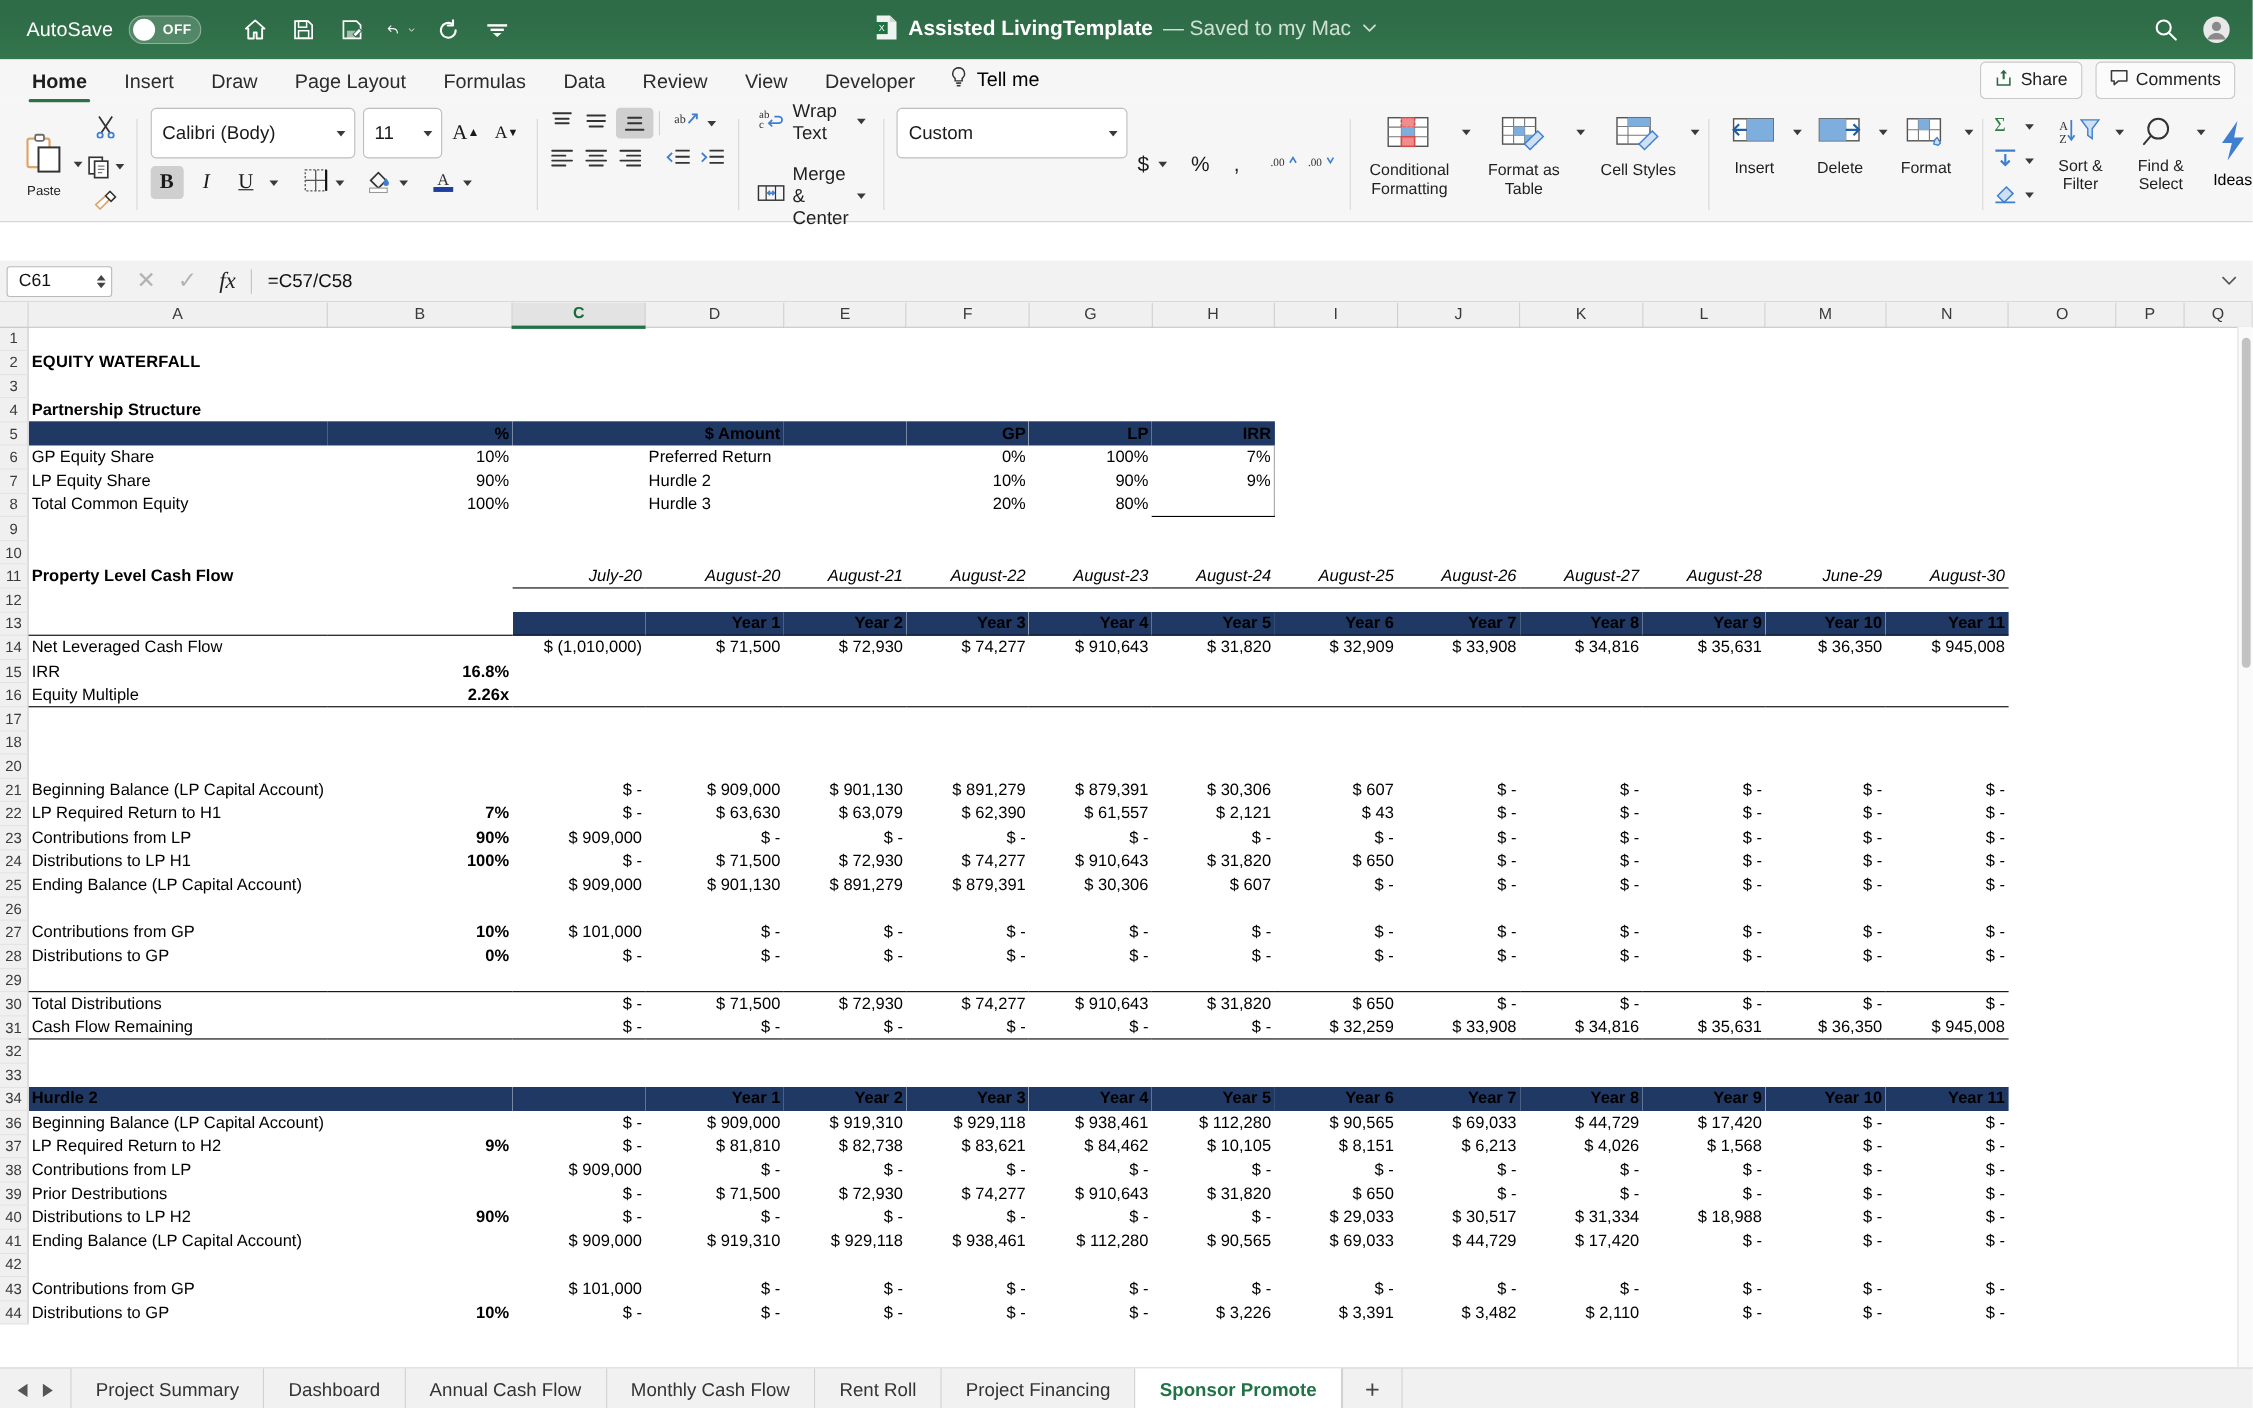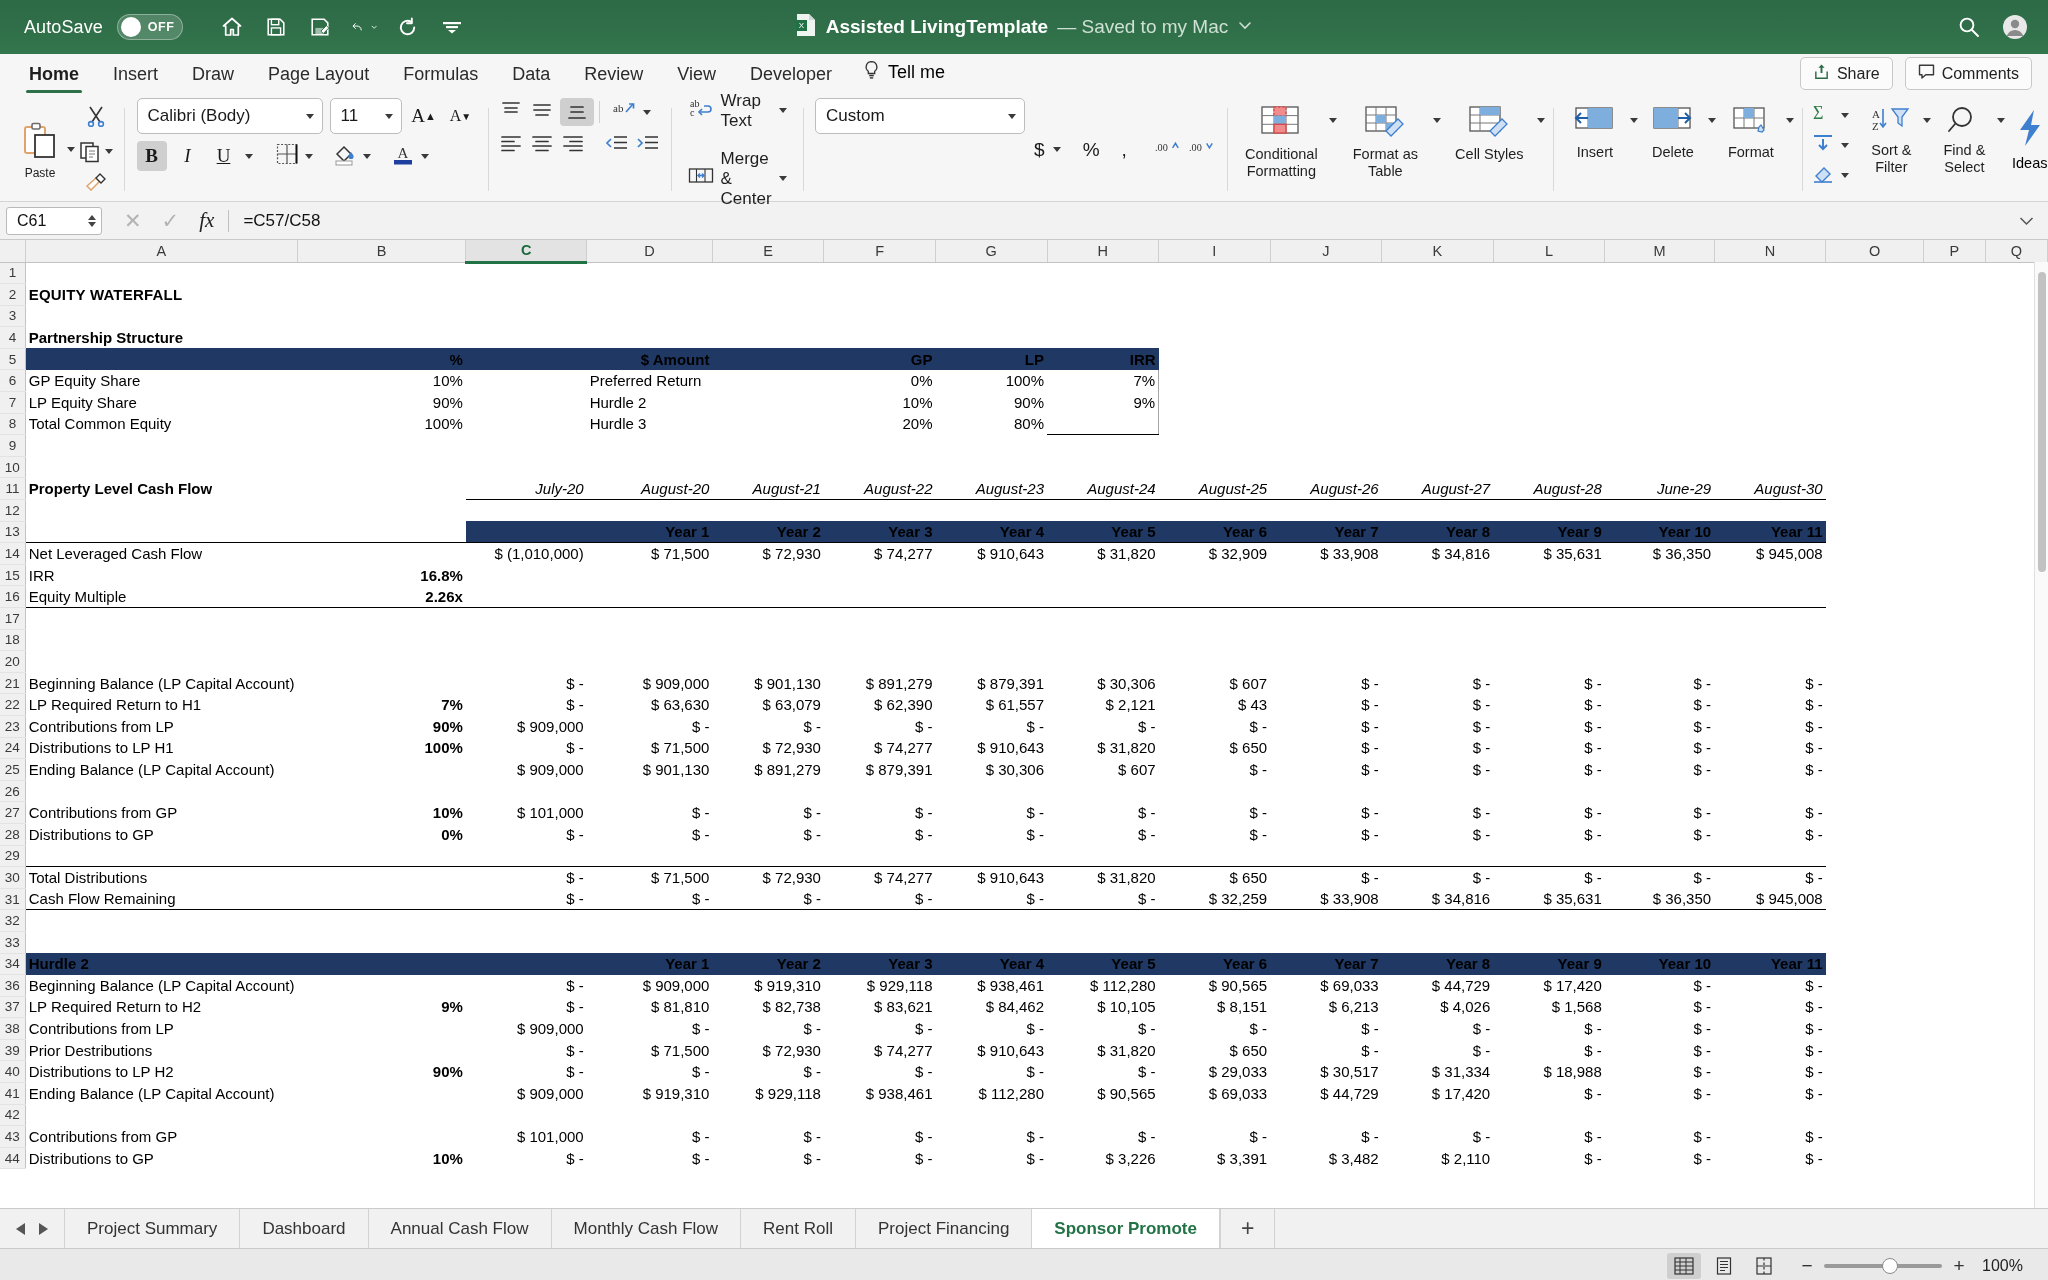--- a/index.html
+++ b/index.html
@@ -68,21 +68,21 @@
   .paste-col { display: flex; flex-direction: column; align-items: center; width: 62px; }
   .paste-label { font-size: 12px; color: #222; margin-top: 2px; }
   .cut-col { display:flex; flex-direction: column; gap: 10px; align-items: center; margin-left: 4px;}
   .ic-row { display: flex; align-items: center; gap: 4px; }
   .caret { width: 0; height: 0; border-left: 4.5px solid transparent; border-right: 4.5px solid transparent; border-top: 5.5px solid #3a3a3a; }
   .font-grp { display: flex; flex-direction: column; gap: 7px; padding: 0 10px; }
   .font-row1 { display: flex; align-items: center; gap: 7px; }
   .font-row2 { display: flex; align-items: center; gap: 6px; }
   .select-box {
     border: 1px solid #bdbdbd; border-radius: 5px; background: #fff;
-    height: 36px; display: flex; align-items: center; justify-content: space-between;
+    height: 46px; display: flex; align-items: center; justify-content: space-between;
     padding: 0 8px 0 10px; font-size: 17px; color: #1a1a1a;
   }
   .sq-btn {
     width: 30px; height: 30px; display: flex; align-items: center; justify-content: center;
     border-radius: 4px; font-size: 19px; color: #1a1a1a;
   }
   .sq-btn.on { background: #cfcfcf; }
   .sq-btn.bold { font-weight: 700; font-family: "Liberation Serif", serif; }
   .sq-btn.ital { font-style: italic; font-family: "Liberation Serif", serif; }
   .sq-btn.und { text-decoration: underline; font-family: "Liberation Serif", serif;}
@@ -96,20 +96,21 @@
   .bigbtn .bl { font-size: 14.5px; color: #1f1f1f; text-align: center; line-height: 1.15; margin-top: 4px; }
   .bigbtn.narrow { width: 66px; }
   .editing-grp { display: flex; flex-direction: column; gap: 4px; padding: 0 6px;}
   .edit-row { display: flex; align-items: center; gap: 5px; }
   .ideas-grp { display: flex; flex-direction: column; align-items: center; width: 72px; padding-top: 10px;}
 
   
   .formula-bar {
     height: 38px; background: #f2f2f2; display: flex; align-items: center;
     border-bottom: 1px solid #c9c9c9;
+    margin-top: 35px;
   }
   .namebox {
     width: 96px; height: 28px; margin-left: 6px; background: #fff;
     border: 1px solid #b9b9b9; border-radius: 3px; display:flex;
     align-items: center; justify-content: space-between; padding: 0 5px 0 10px;
     font-size: 16px; color: #111;
   }
   .spin { display: flex; flex-direction: column; gap: 2px; }
   .spin i { display:block; width:0;height:0;border-left:4px solid transparent;border-right:4px solid transparent; }
   .spin .up { border-bottom: 5px solid #444; }

